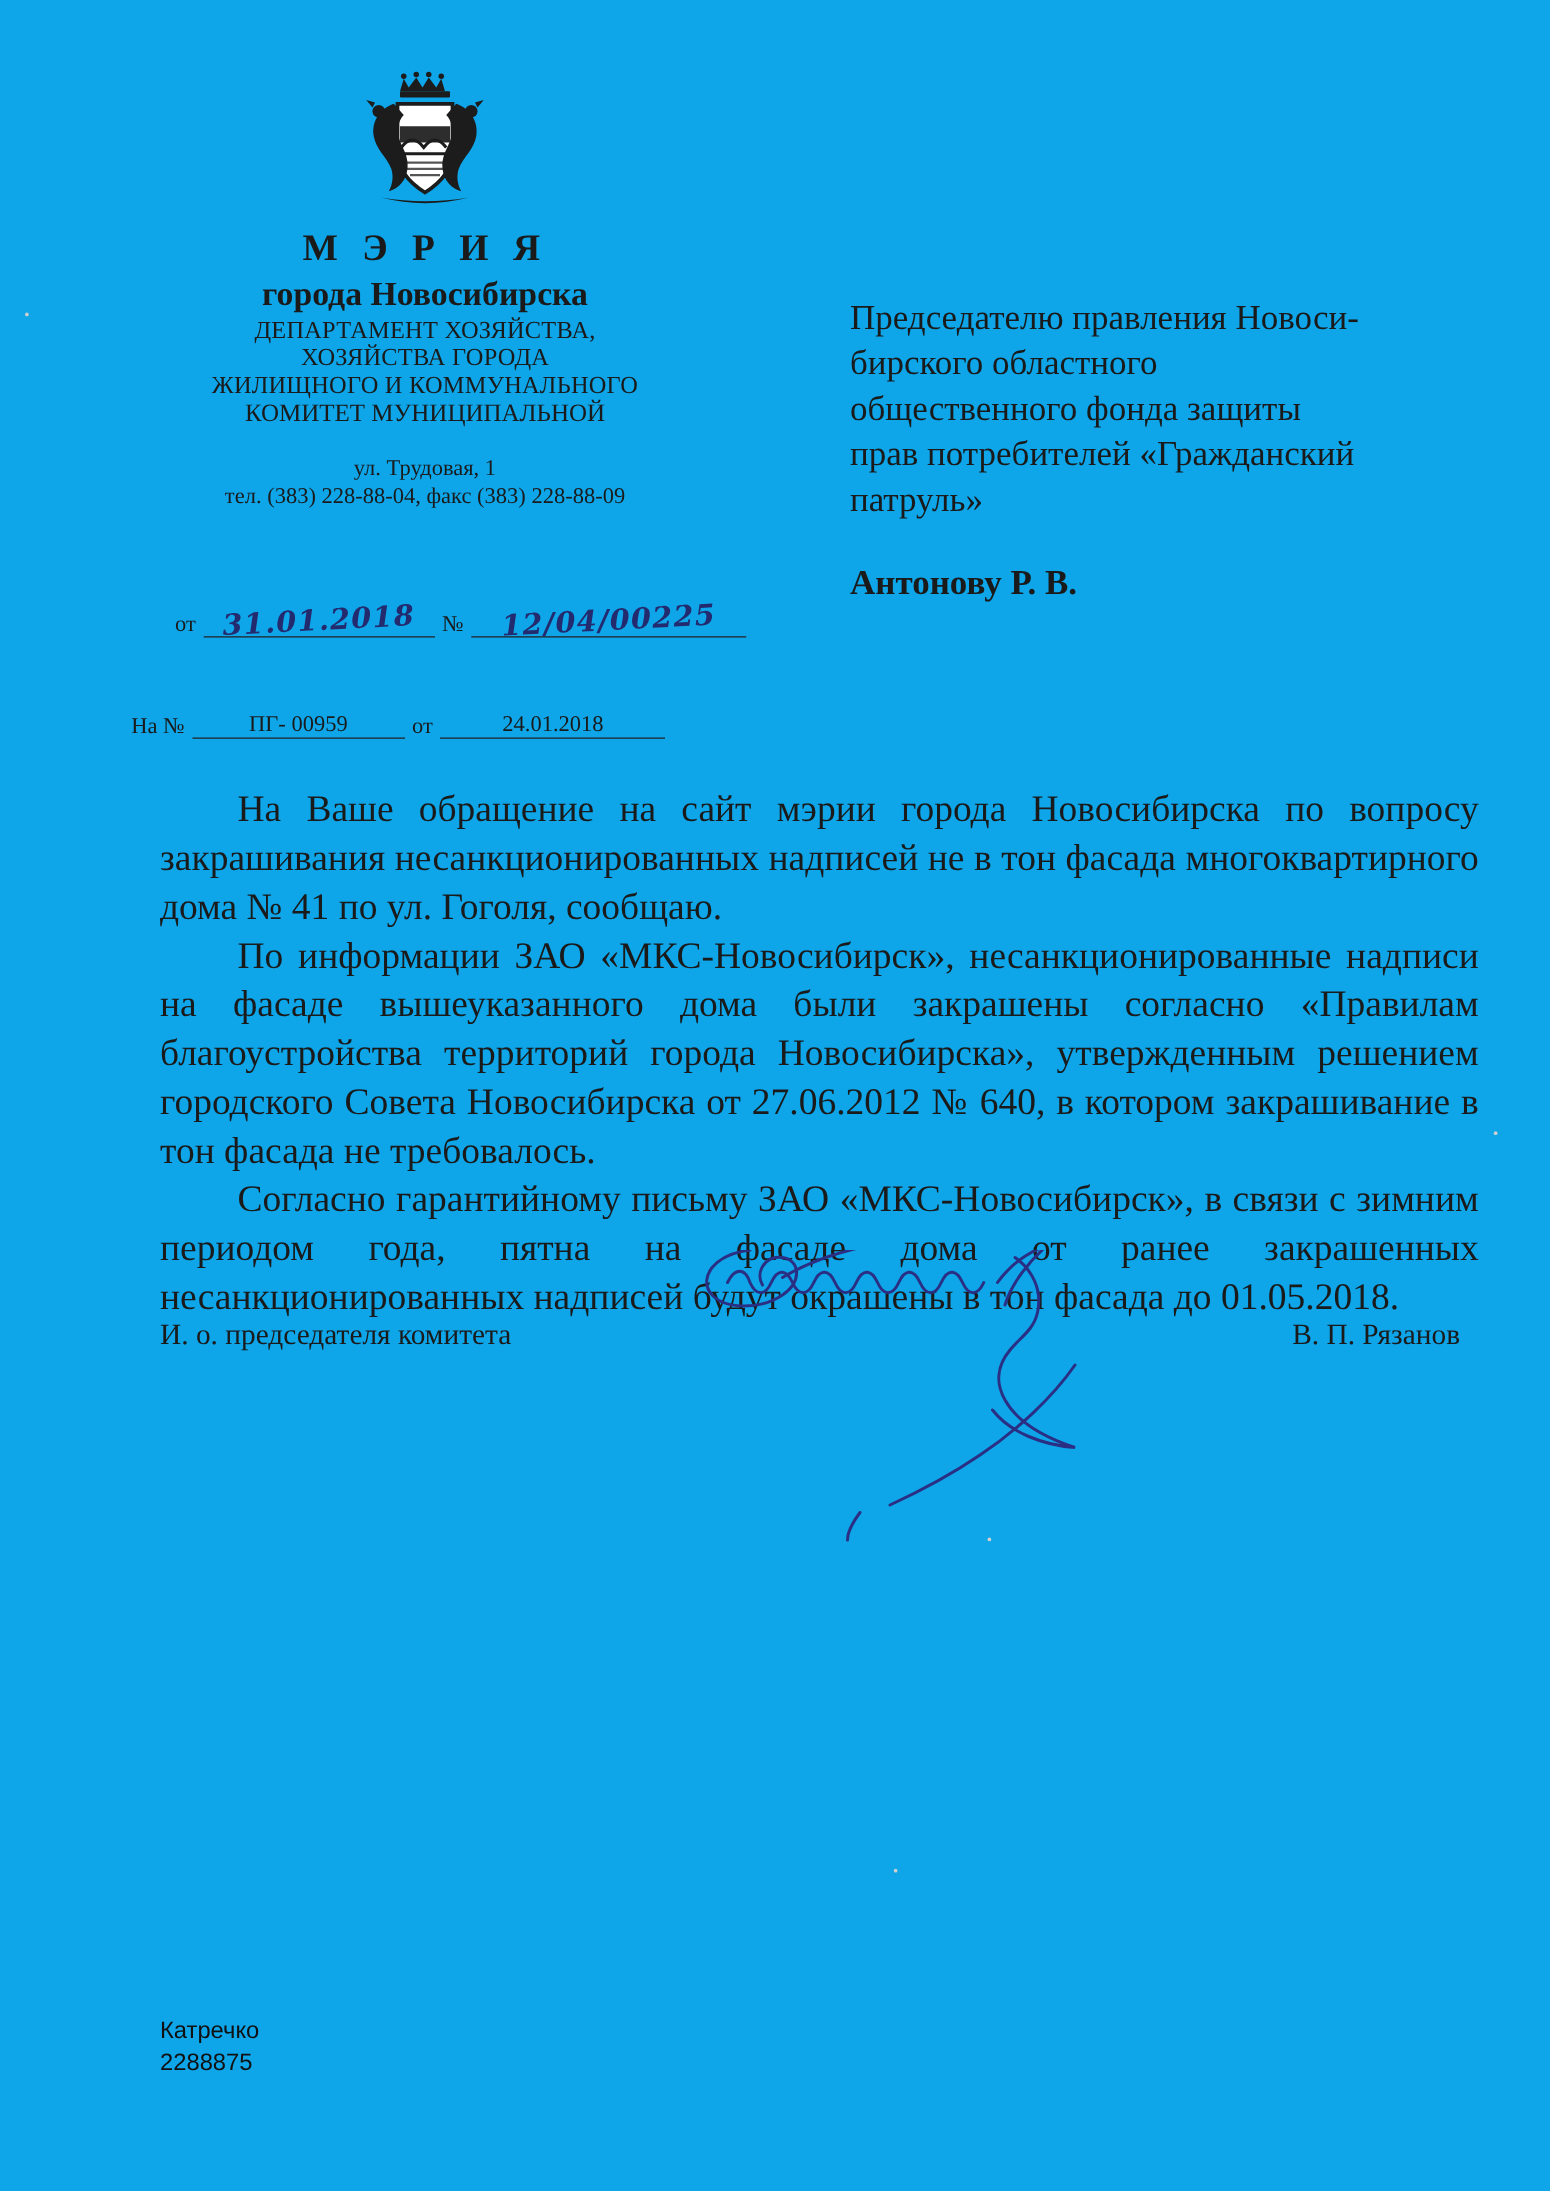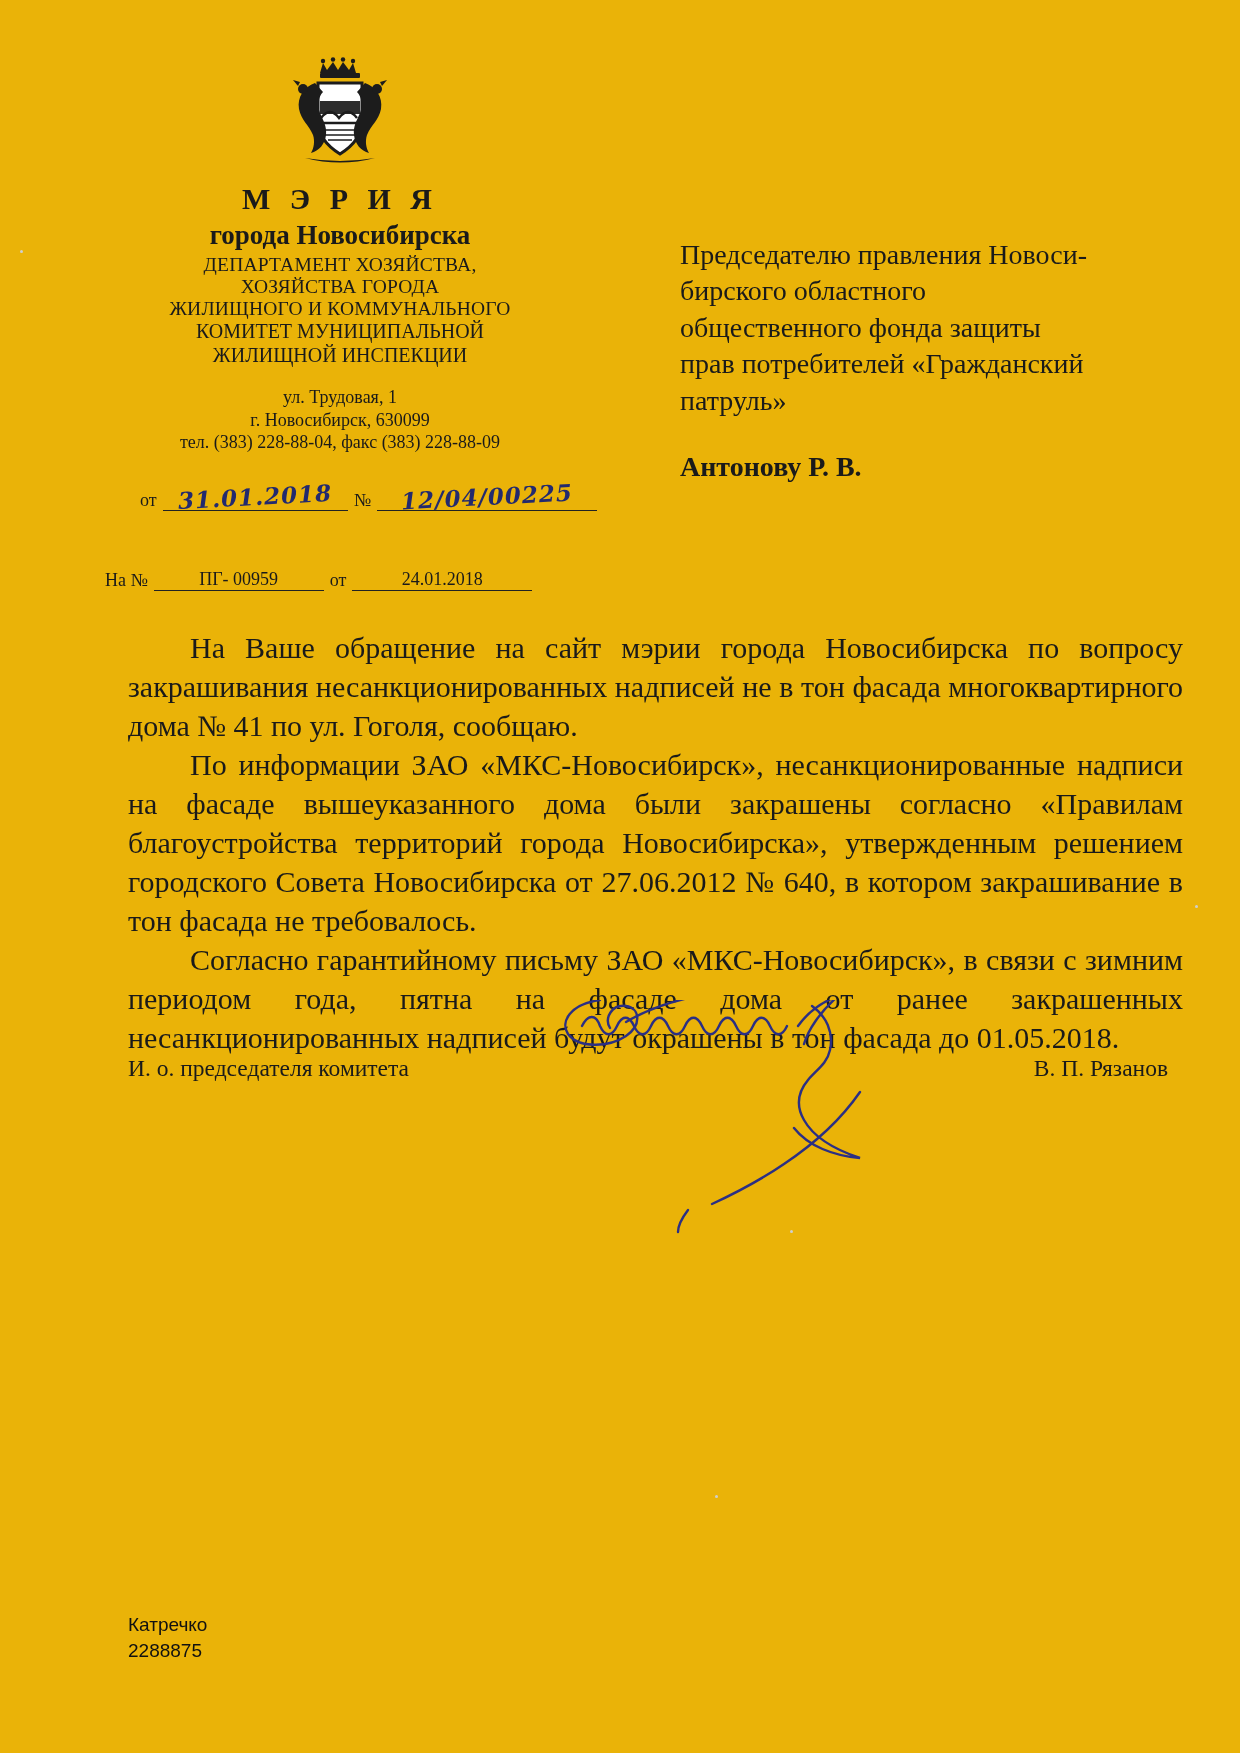--- a/index.html
+++ b/index.html
@@ -4,21 +4,21 @@
 <style>
   html, body {
     margin: 0;
     padding: 0;
     background: #ffffff;
   }
   .page {
     position: relative;
     width: 1240px;
     height: 1753px;
-    background: #eab308;
+    background: #0ea5e9;
     font-family: "Liberation Serif", serif;
     color: #1a1a1a;
     overflow: hidden;
   }
 
   
   .letterhead {
     position: absolute;
     left: 105px;
     top: 55px;
@@ -205,25 +205,23 @@
         <path d="M20 103 q35 9 70 0 q-35 6 -70 0z"></path>
       </g>
     </svg>
 
     <div class="org-merya">М Э Р И Я</div>
     <div class="org-city">города Новосибирска</div>
     <div class="org-dep">ДЕПАРТАМЕНТ ХОЗЯЙСТВА,</div>
     <div class="org-dep">ХОЗЯЙСТВА ГОРОДА</div>
     <div class="org-dep">ЖИЛИЩНОГО И КОММУНАЛЬНОГО</div>
     <div class="org-committee">КОМИТЕТ МУНИЦИПАЛЬНОЙ</div>
-    <div class="org-committee">ЖИЛИЩНОЙ ИНСПЕКЦИИ</div>
 
     <div class="org-address">
       <div>ул. Трудовая, 1</div>
-      <div>г. Новосибирск, 630099</div>
       <div>тел. (383) 228-88-04, факс (383) 228-88-09</div>
     </div>
   </div>
 
   <div class="ref-out">
     <span>от</span>
     <span class="ul-line" style="width:185px;">
       <span class="hand">31.01.2018</span>
     </span>
     <span>№</span>

